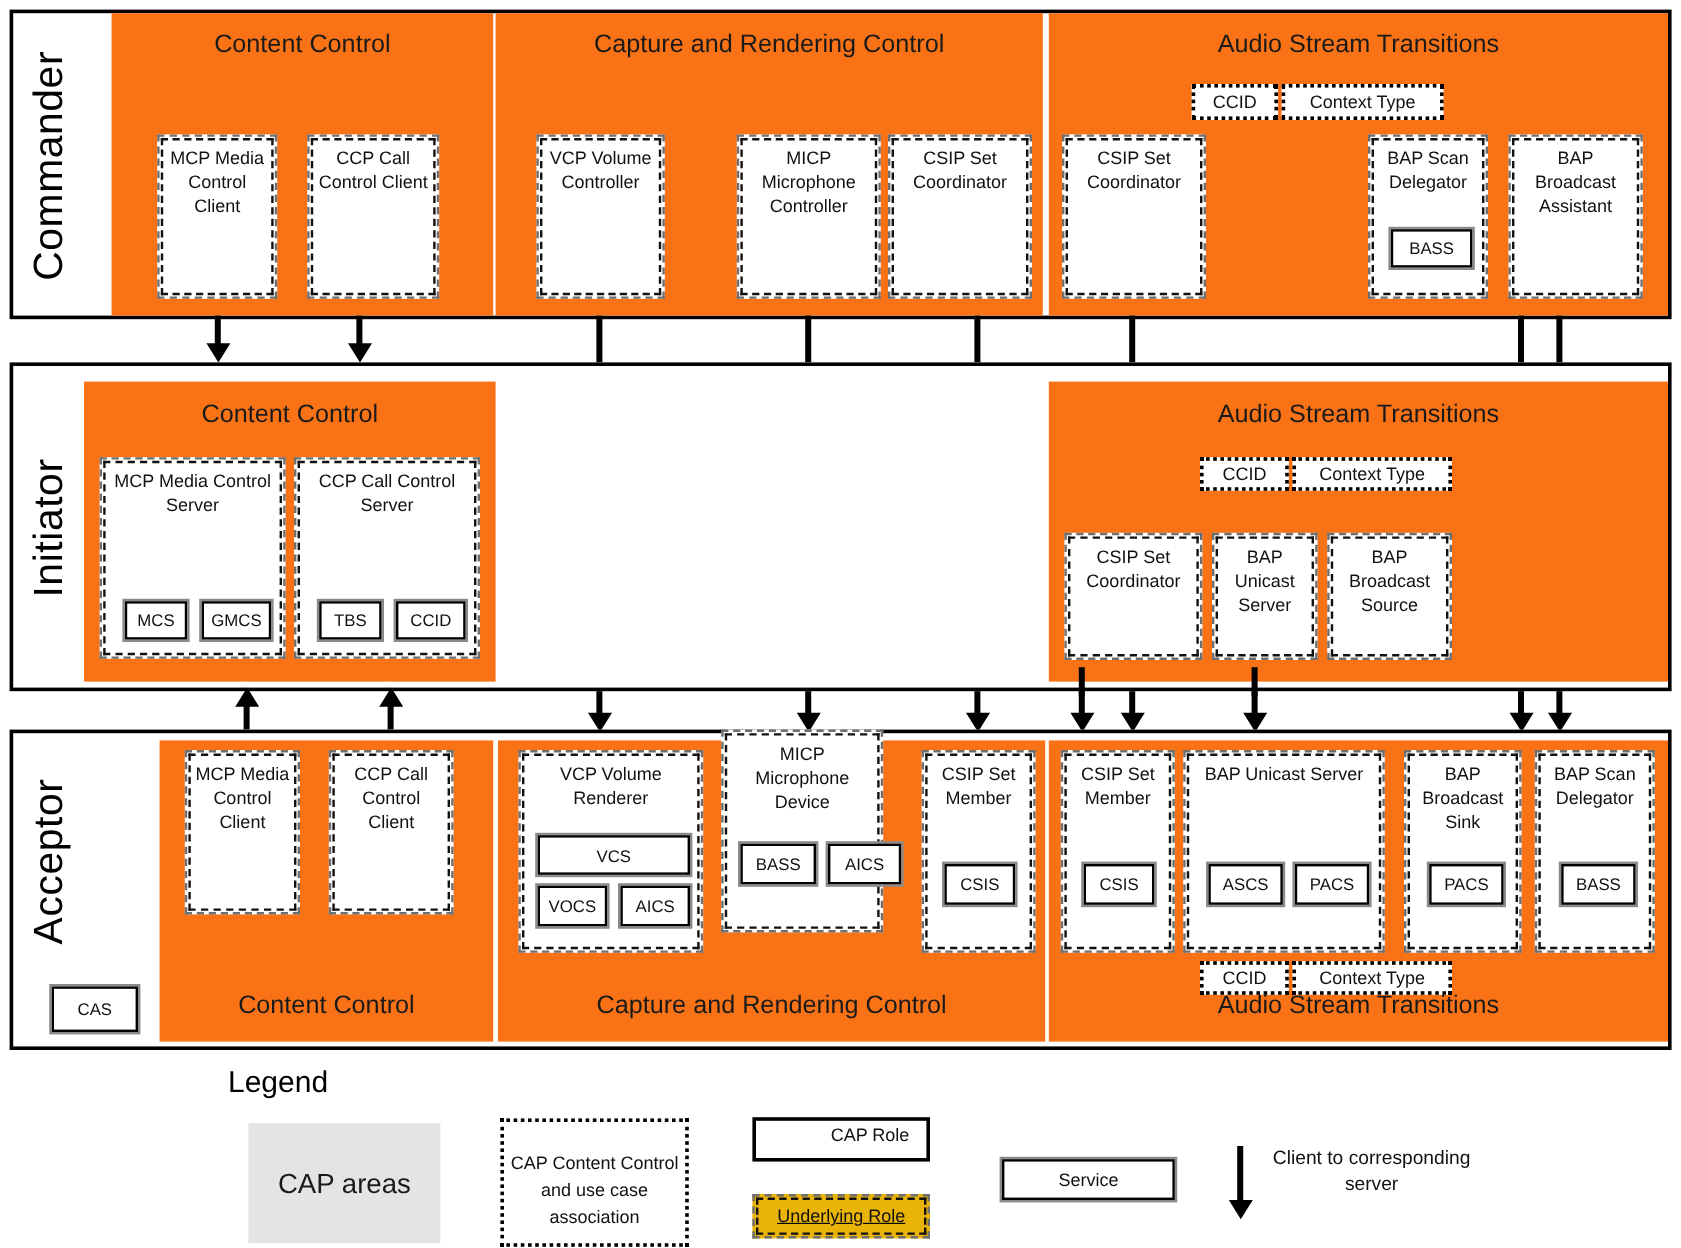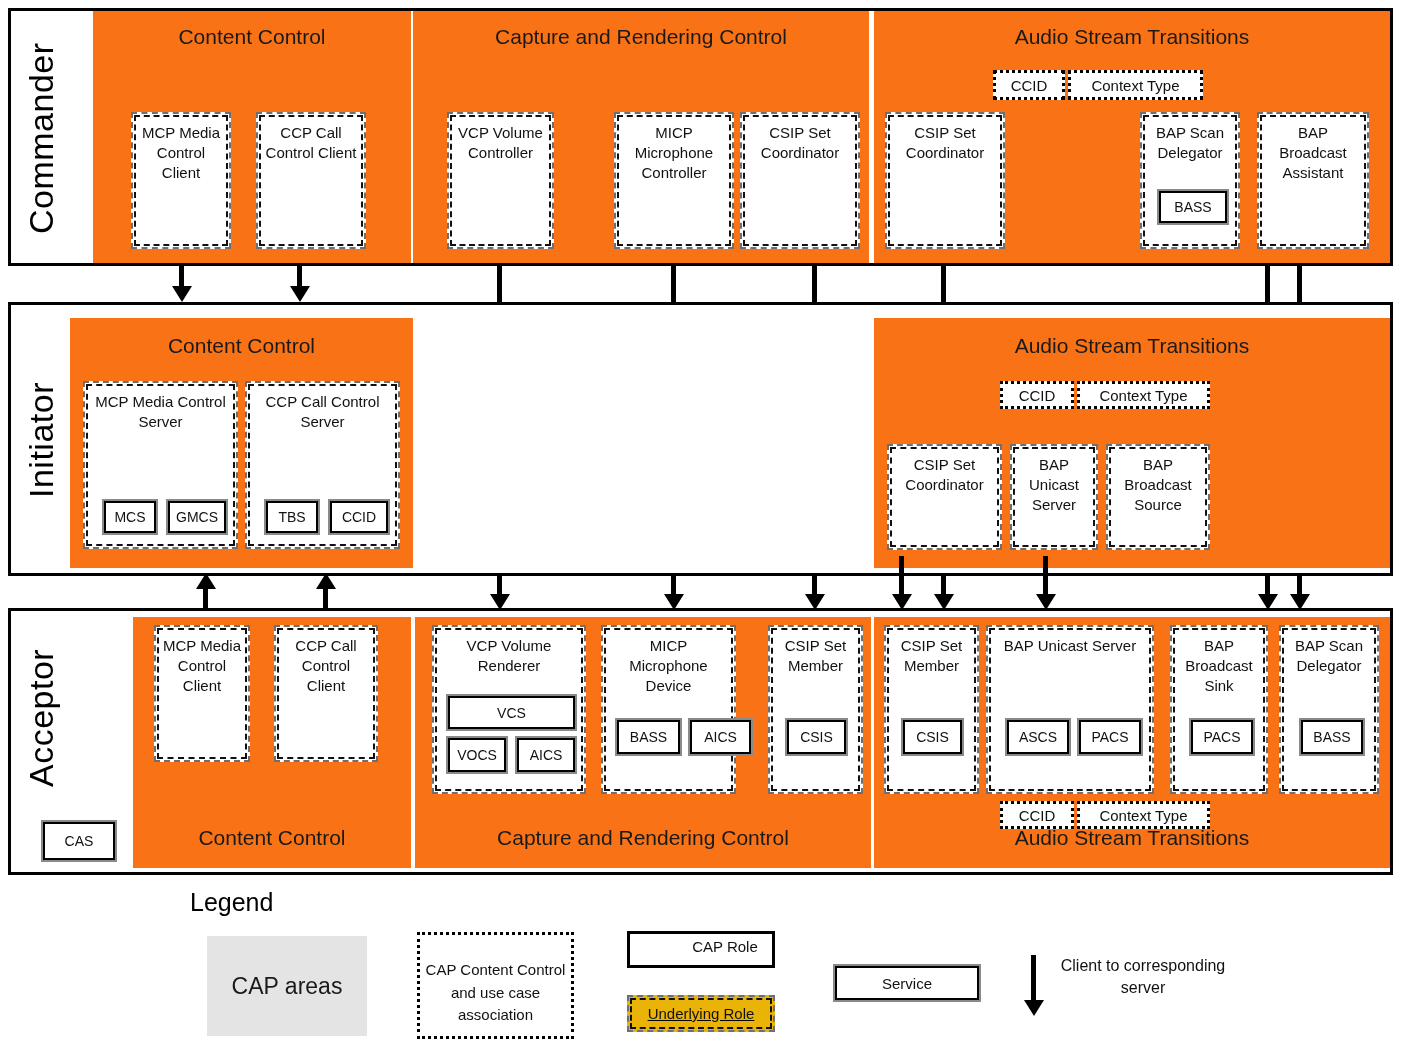--- a/index.html
+++ b/index.html
@@ -382,21 +382,21 @@
         <div class="sinner">VCS</div>
       </div>
       <div class="service" style="left:9px; top:106px; width:62px; height:38px;">
         <div class="sinner">VOCS</div>
       </div>
       <div class="service" style="left:78px; top:106px; width:62px; height:38px;">
         <div class="sinner">AICS</div>
       </div>
     </div>
   </div>
-  <div class="role" style="left:601px; top:625px; width:135px; height:169px;">
+  <div class="role" style="left:601px; top:608px; width:135px; height:169px;">
     <div class="inner">
       <div class="rtitle">MICP Microphone Device</div>
       <div class="service" style="left:9px; top:88px; width:67px; height:38px;">
         <div class="sinner">BASS</div>
       </div>
       <div class="service" style="left:82px; top:88px; width:65px; height:38px;">
         <div class="sinner">AICS</div>
       </div>
     </div>
   </div>

